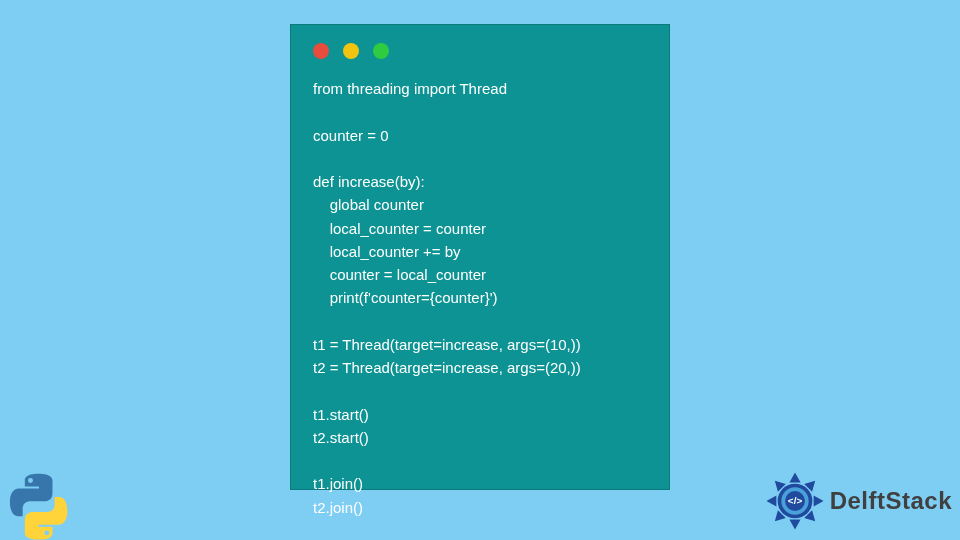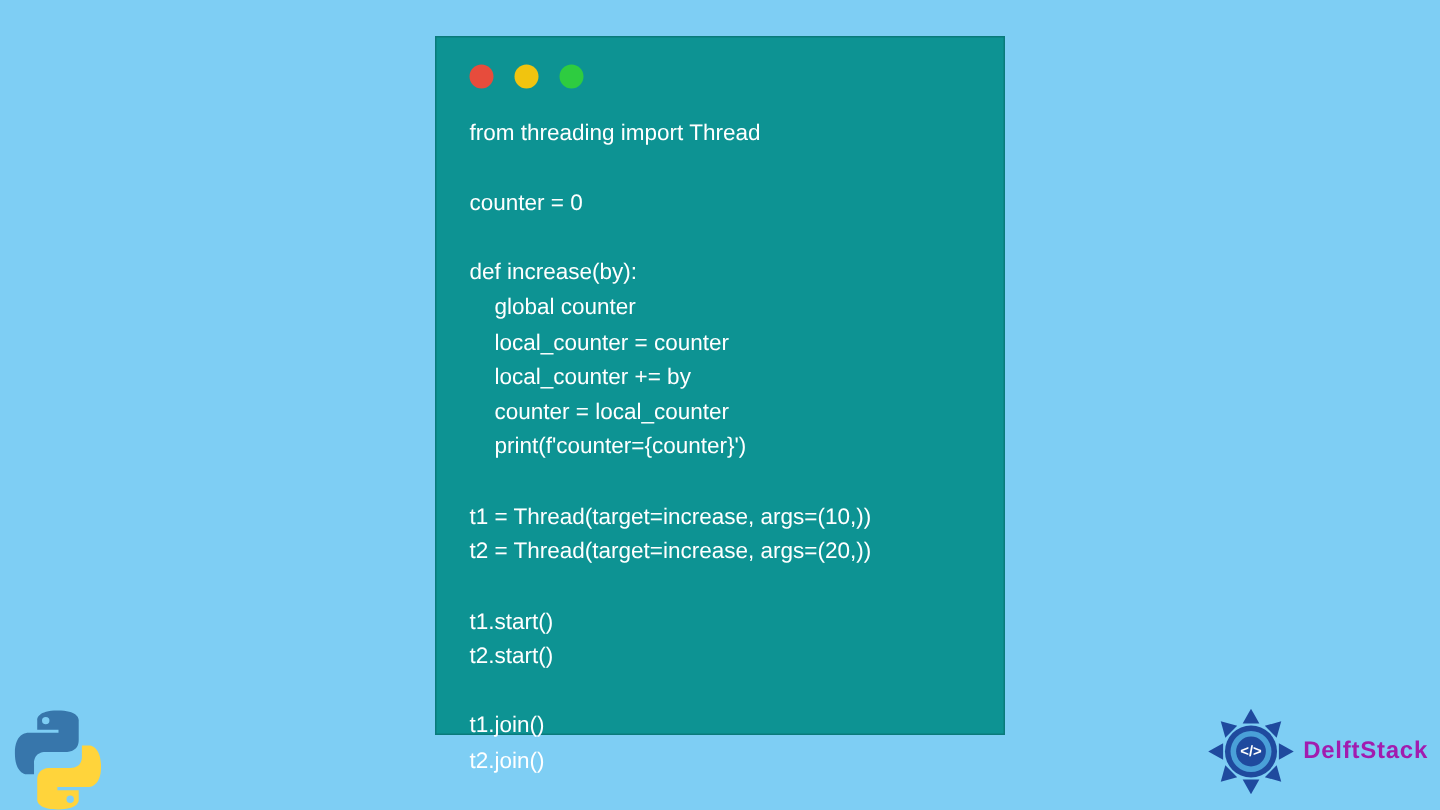--- a/index.html
+++ b/index.html
@@ -55,23 +55,23 @@
     display: flex;
     align-items: center;
     gap: 4px;
   }
   .delft-badge {
     width: 62px;
     height: 62px;
     position: relative;
   }
   .delft-text {
-    font-size: 16px;
+    font-size: 24px;
     font-weight: 600;
-    color: #a21caf;
+    color: #404040;
     letter-spacing: 0.5px;
   }
 </style>
 </head>
 <body>
 
 <div class="code-window">
   <div class="traffic-lights">
     <span class="dot red"></span>
     <span class="dot yellow"></span>

